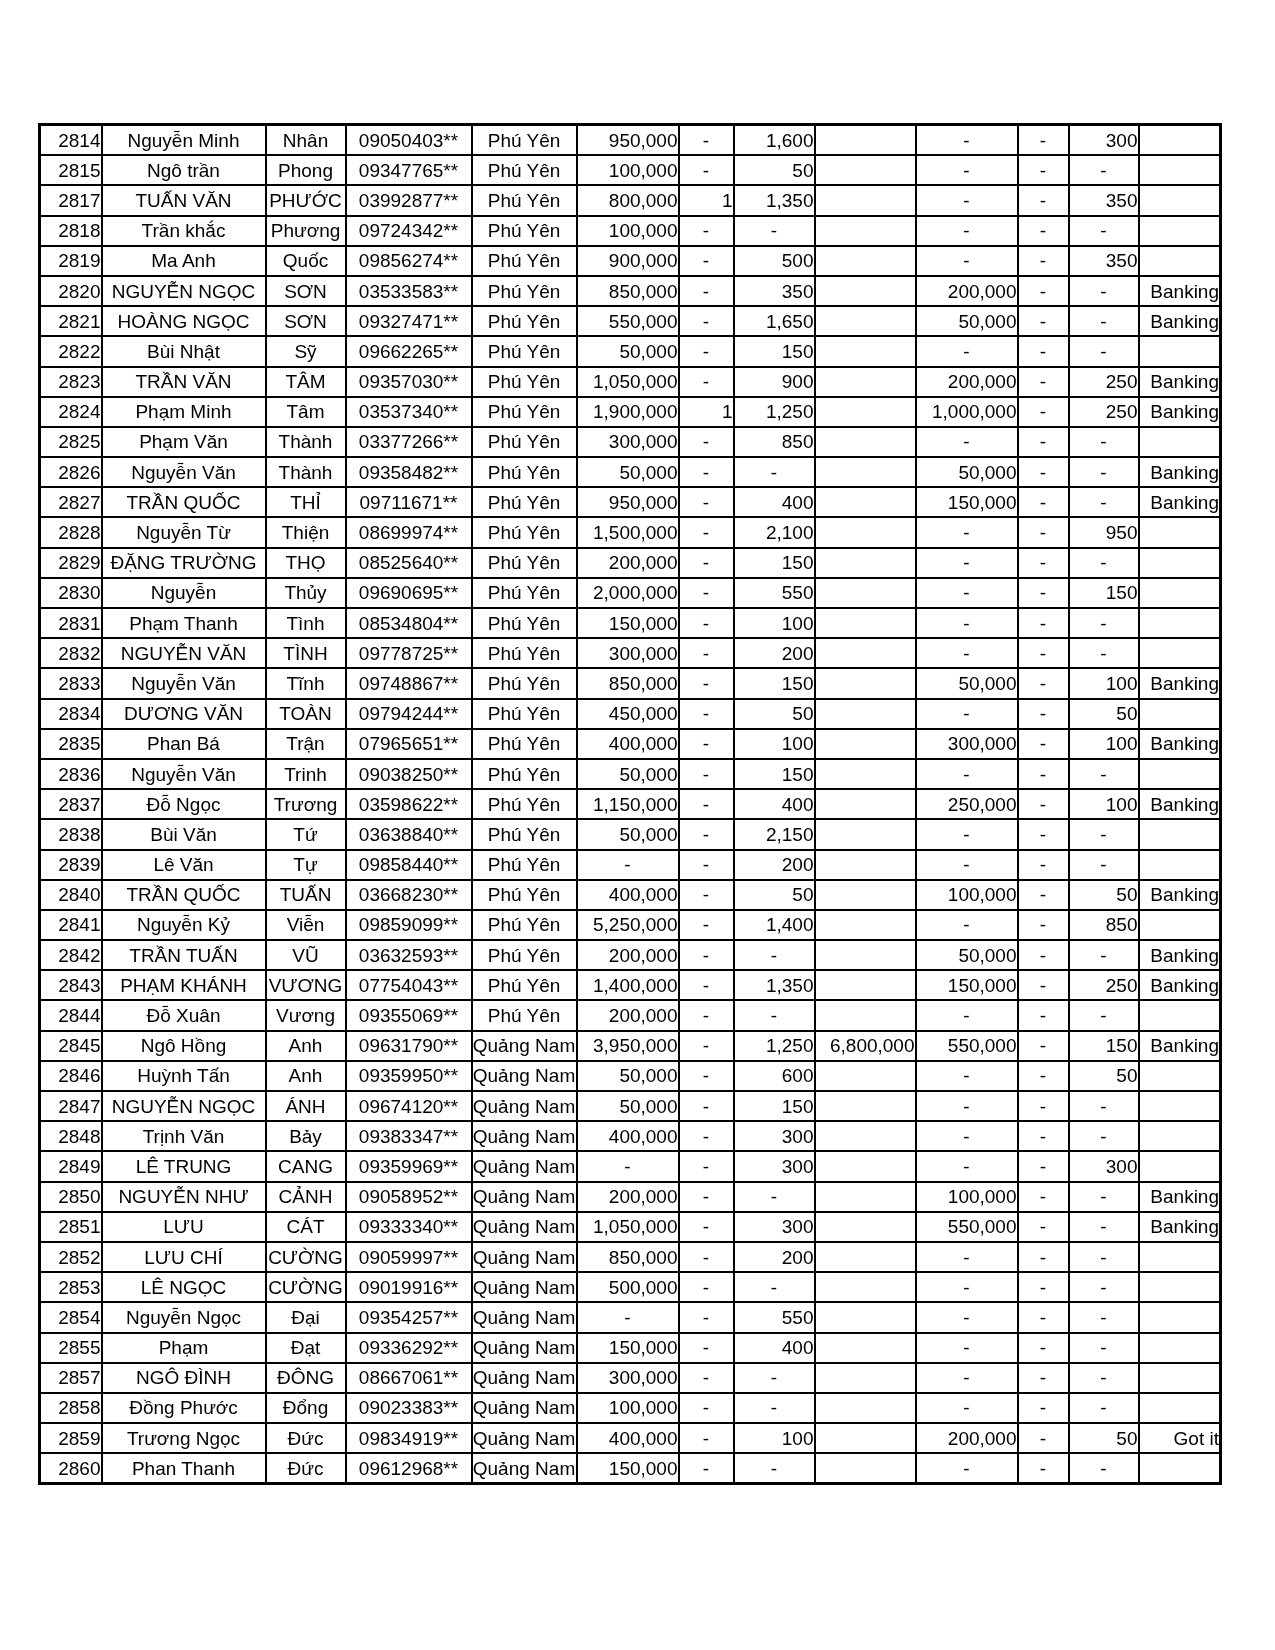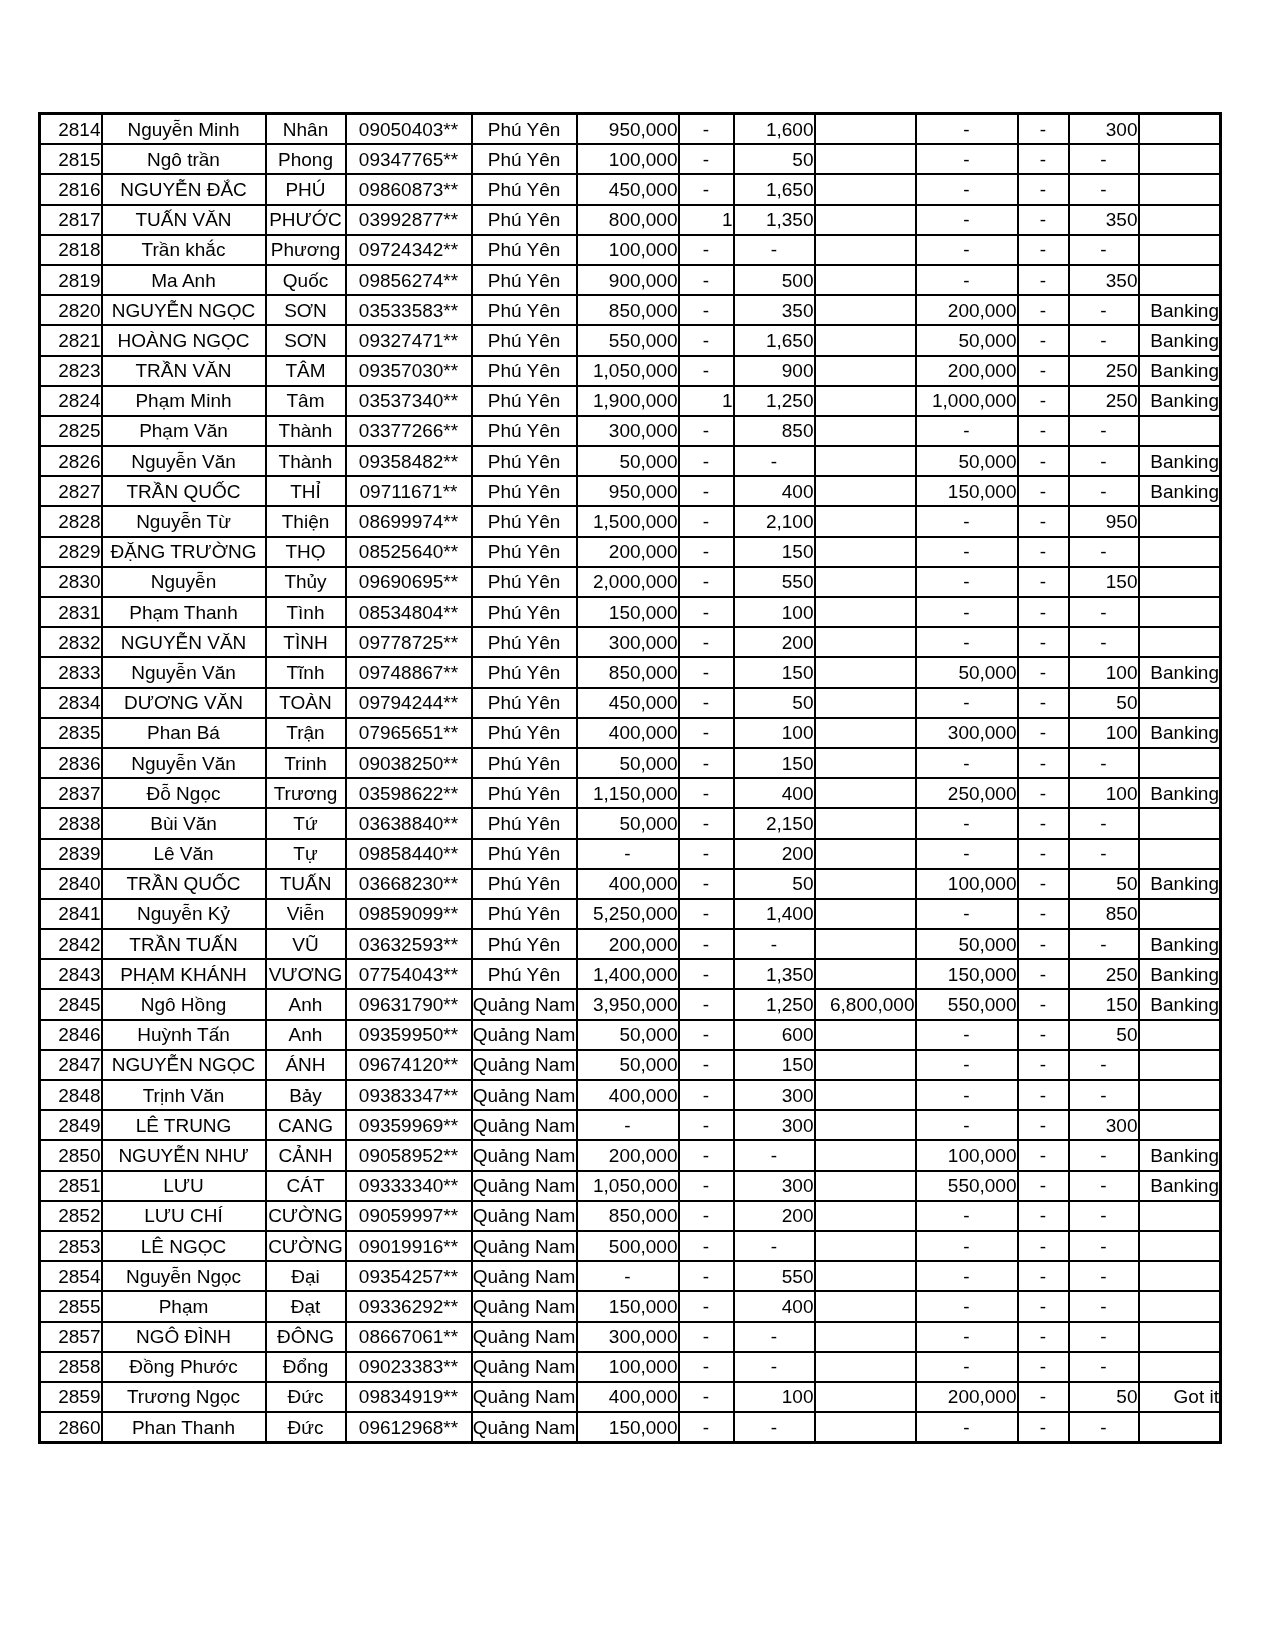--- a/index.html
+++ b/index.html
@@ -1,21 +1,21 @@
 <!DOCTYPE html>
 <html><head>
 <meta charset="utf-8">
 <style>
   html,body { margin:0; padding:0; background:#ffffff; }
   body {
     width:1275px; height:1650px; position:relative;
     font-family:"Liberation Sans", sans-serif;
     color:#000;
   }
-  #sheet { position:absolute; left:38px; top:112px; }
+  #sheet { position:absolute; left:38px; top:123px; }
   table.grid {
     border-collapse:collapse; table-layout:fixed;
     border:3px solid #000;
   }
   table.grid td {
     border:2px solid #000;
     height:28.2px;
     padding:0;
     vertical-align:middle;
     white-space:nowrap;
@@ -81,35 +81,20 @@
           <td class="c-amt1 num">100,000</td>
           <td class="c-d1 num dash">-</td>
           <td class="c-n1 num">50</td>
           <td class="c-big num"></td>
           <td class="c-amt2 num dash">-</td>
           <td class="c-d2 num dash">-</td>
           <td class="c-n2 num dash">-</td>
           <td class="c-note"></td>
         </tr>
         <tr>
-          <td class="c-id">2816</td>
-          <td class="c-name">NGUYỄN ĐẮC</td>
-          <td class="c-given">PHÚ</td>
-          <td class="c-phone">09860873**</td>
-          <td class="c-prov">Phú Yên</td>
-          <td class="c-amt1 num">450,000</td>
-          <td class="c-d1 num dash">-</td>
-          <td class="c-n1 num">1,650</td>
-          <td class="c-big num"></td>
-          <td class="c-amt2 num dash">-</td>
-          <td class="c-d2 num dash">-</td>
-          <td class="c-n2 num dash">-</td>
-          <td class="c-note"></td>
-        </tr>
-        <tr>
           <td class="c-id">2817</td>
           <td class="c-name">TUẤN VĂN</td>
           <td class="c-given">PHƯỚC</td>
           <td class="c-phone">03992877**</td>
           <td class="c-prov">Phú Yên</td>
           <td class="c-amt1 num">800,000</td>
           <td class="c-d1 num">1</td>
           <td class="c-n1 num">1,350</td>
           <td class="c-big num"></td>
           <td class="c-amt2 num dash">-</td>
@@ -171,20 +156,35 @@
           <td class="c-amt1 num">550,000</td>
           <td class="c-d1 num dash">-</td>
           <td class="c-n1 num">1,650</td>
           <td class="c-big num"></td>
           <td class="c-amt2 num">50,000</td>
           <td class="c-d2 num dash">-</td>
           <td class="c-n2 num dash">-</td>
           <td class="c-note">Banking</td>
         </tr>
         <tr>
+          <td class="c-id">2822</td>
+          <td class="c-name">Bùi Nhật</td>
+          <td class="c-given">Sỹ</td>
+          <td class="c-phone">09662265**</td>
+          <td class="c-prov">Phú Yên</td>
+          <td class="c-amt1 num">50,000</td>
+          <td class="c-d1 num dash">-</td>
+          <td class="c-n1 num">150</td>
+          <td class="c-big num"></td>
+          <td class="c-amt2 num dash">-</td>
+          <td class="c-d2 num dash">-</td>
+          <td class="c-n2 num dash">-</td>
+          <td class="c-note"></td>
+        </tr>
+        <tr>
           <td class="c-id">2823</td>
           <td class="c-name">TRẦN VĂN</td>
           <td class="c-given">TÂM</td>
           <td class="c-phone">09357030**</td>
           <td class="c-prov">Phú Yên</td>
           <td class="c-amt1 num">1,050,000</td>
           <td class="c-d1 num dash">-</td>
           <td class="c-n1 num">900</td>
           <td class="c-big num"></td>
           <td class="c-amt2 num">200,000</td>
@@ -484,20 +484,35 @@
           <td class="c-phone">07754043**</td>
           <td class="c-prov">Phú Yên</td>
           <td class="c-amt1 num">1,400,000</td>
           <td class="c-d1 num dash">-</td>
           <td class="c-n1 num">1,350</td>
           <td class="c-big num"></td>
           <td class="c-amt2 num">150,000</td>
           <td class="c-d2 num dash">-</td>
           <td class="c-n2 num">250</td>
           <td class="c-note">Banking</td>
+        </tr>
+        <tr>
+          <td class="c-id">2844</td>
+          <td class="c-name">Đỗ Xuân</td>
+          <td class="c-given">Vương</td>
+          <td class="c-phone">09355069**</td>
+          <td class="c-prov">Phú Yên</td>
+          <td class="c-amt1 num">200,000</td>
+          <td class="c-d1 num dash">-</td>
+          <td class="c-n1 num dash">-</td>
+          <td class="c-big num"></td>
+          <td class="c-amt2 num dash">-</td>
+          <td class="c-d2 num dash">-</td>
+          <td class="c-n2 num dash">-</td>
+          <td class="c-note"></td>
         </tr>
         <tr>
           <td class="c-id">2845</td>
           <td class="c-name">Ngô Hồng</td>
           <td class="c-given">Anh</td>
           <td class="c-phone">09631790**</td>
           <td class="c-prov">Quảng Nam</td>
           <td class="c-amt1 num">3,950,000</td>
           <td class="c-d1 num dash">-</td>
           <td class="c-n1 num">1,250</td>

